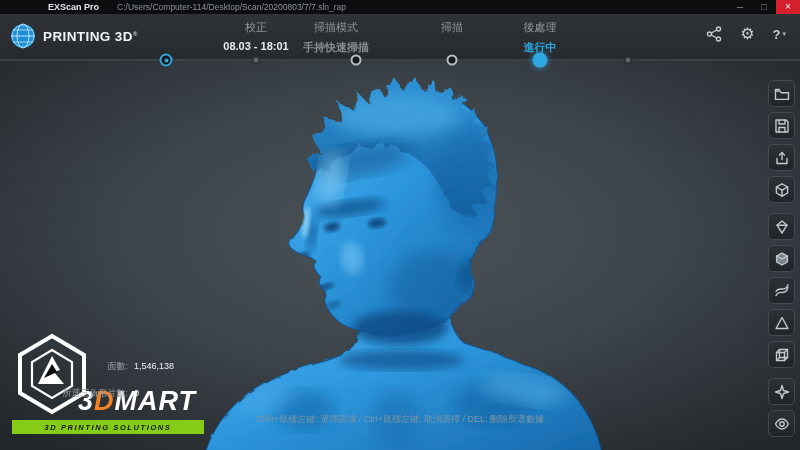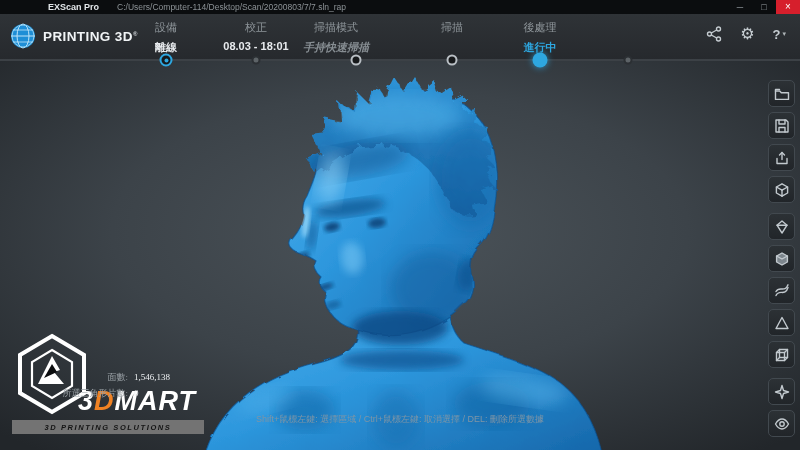--- a/index.html
+++ b/index.html
@@ -16,21 +16,21 @@
 
   
   .header { position:absolute; top:14px; left:0; right:0; height:46px; background:linear-gradient(#2f3337,#26292d); z-index:10; }
   .brand { position:absolute; left:10px; top:9px; display:flex; align-items:center; gap:7px; }
   .brand-text { color:#f1f4f6; font-size:13.5px; font-weight:bold; letter-spacing:.4px; white-space:nowrap; }
   .brand-text sup { font-size:6px; color:#cfd4d8; }
 
   .step { position:absolute; top:6px; width:150px; margin-left:-75px; text-align:center; cursor:pointer; }
   .step-label { color:#8f969b; font-size:11px; }
   .step-value { color:#e8ebee; font-size:11px; font-weight:bold; margin-top:5px; min-height:12px; }
-  .step.s2 .step-value { color:#878e93;font-style:italic; }
+  .step.s2 .step-value { color:#878e93; }
   .step.s4 .step-value { color:#2ea7e0; }
   .step.s5 .step-value { color:#8f969b; }
 
   .hdr-icons { position:absolute; right:14px; top:12px; display:flex; align-items:center; gap:18px; z-index:11; }
   .hdr-icon { color:#c6cdd2; display:flex; align-items:center; cursor:pointer; }
   .gear-glyph { font-size:16px; line-height:1; }
   .help-glyph { font-size:13px; font-weight:bold; }
   .help-caret { font-size:7px; margin-left:2px; color:#aeb4b8; }
 
   
@@ -47,30 +47,30 @@
   .viewport svg.scene { position:absolute; top:0; left:0; }
 
   
   .side-toolbar { position:absolute; right:5px; top:80px; display:flex; flex-direction:column; gap:10px; z-index:15; }
   .tool-group { display:flex; flex-direction:column; gap:5px; }
   .tool-btn { width:27px; height:27px; border-radius:5px; background:linear-gradient(#2c3135,#212529); border:1px solid #42494f; display:flex; align-items:center; justify-content:center; cursor:pointer; }
   .tool-btn svg { stroke:#c2c9ce; fill:none; stroke-width:1.4; stroke-linejoin:round; stroke-linecap:round; }
 
   
   .stats { position:absolute; left:36px; bottom:50px; z-index:14; }
-  .stat-row { display:flex; align-items:baseline; margin-top:3px; font-size:9px;font-family:Liberation Serif, serif; }
+  .stat-row { display:flex; align-items:baseline; margin-top:14px; font-size:9px; }
   .stat-label { width:92px; text-align:right; color:#9aa1a6; }
   .stat-value { margin-left:6px; color:#eef1f3; }
 
   
   .mart-logo { position:absolute; left:12px; bottom:16px; width:192px; height:102px; z-index:13;font-style:italic; }
   .mart-hex { position:absolute; left:2px; top:0; }
   .mart-word { position:absolute; left:66px; top:54px; font-size:27px; font-weight:bold; letter-spacing:1px; color:#fff; white-space:nowrap; }
   .mart-word .orange { color:#f08223; }
-  .mart-strip { position:absolute; left:0; right:0; bottom:0; height:14px; background:#737373; color:#141414; font-size:7.5px; font-weight:bold; letter-spacing:1.6px; display:flex; align-items:center; justify-content:center; white-space:nowrap; }
+  .mart-strip { position:absolute; left:0; right:0; bottom:0; height:14px; background:#84cc16; color:#141414; font-size:7.5px; font-weight:bold; letter-spacing:1.6px; display:flex; align-items:center; justify-content:center; white-space:nowrap; }
 
   
   .hint { position:absolute; left:50%; transform:translateX(-50%); bottom:24px; color:#7e95a6; font-size:9px; white-space:nowrap; z-index:14;margin-top:16px; }
 </style>
 </head>
 <body>
 
 <div id="app">
 
   <div class="titlebar">
@@ -89,24 +89,20 @@
         <circle cx="13" cy="13" r="12" fill="#1e8ed6"></circle>
         <ellipse cx="13" cy="13" rx="6" ry="12" fill="none" stroke="#bfe4f8" stroke-width="1"></ellipse>
         <ellipse cx="13" cy="13" rx="11" ry="11" fill="none" stroke="#8fd0f2" stroke-width="1"></ellipse>
         <line x1="1" y1="13" x2="25" y2="13" stroke="#bfe4f8" stroke-width="1"></line>
         <line x1="3" y1="7" x2="23" y2="7" stroke="#bfe4f8" stroke-width="0.8"></line>
         <line x1="3" y1="19" x2="23" y2="19" stroke="#bfe4f8" stroke-width="0.8"></line>
       </svg>
       <span class="brand-text"><span>PRINTING 3D</span><sup>®</sup></span>
     </div>
 
-    <div class="step s0" style="left:166px">
-      <div class="step-label">設備</div>
-      <div class="step-value">離線</div>
-    </div>
     <div class="step s1" style="left:256px">
       <div class="step-label">校正</div>
       <div class="step-value">08.03 - 18:01</div>
     </div>
     <div class="step s2" style="left:336px">
       <div class="step-label">掃描模式</div>
       <div class="step-value">手持快速掃描</div>
     </div>
     <div class="step s4" style="left:540px">
       <div class="step-label">後處理</div>

